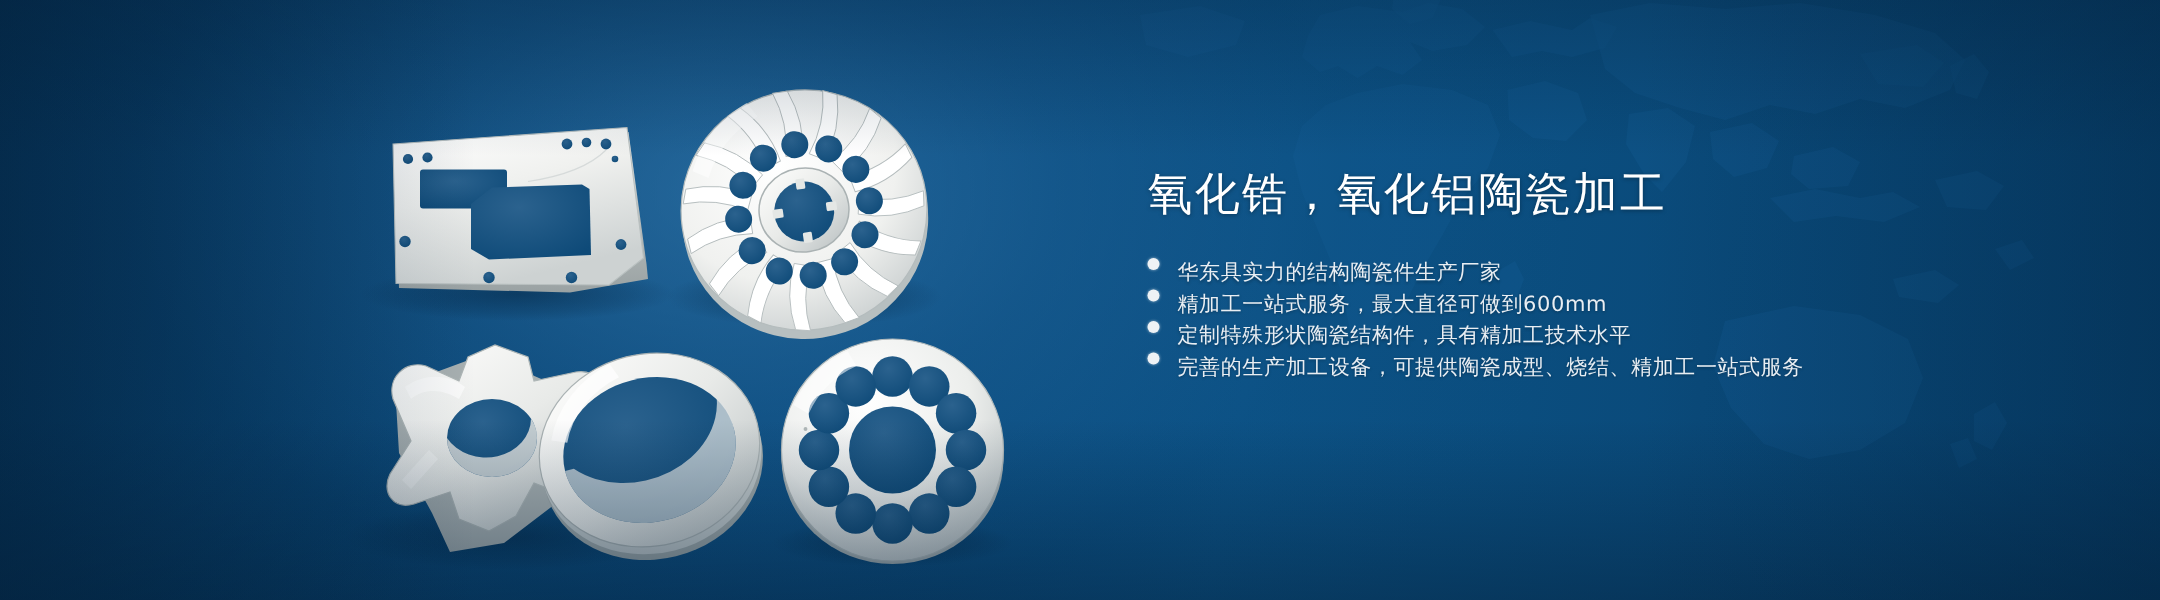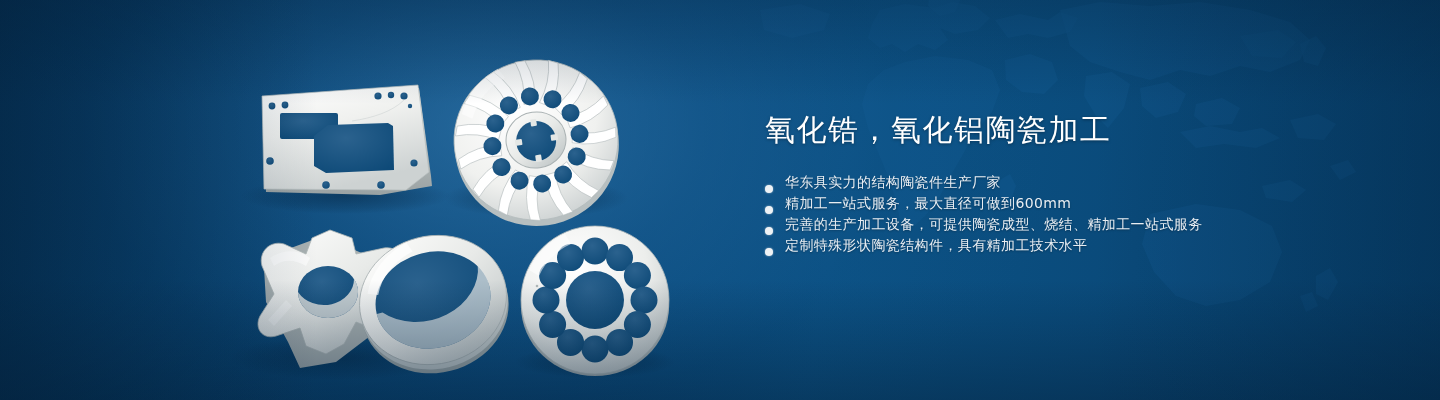--- a/index.html
+++ b/index.html
@@ -86,21 +86,21 @@
     text-shadow: 0 1px 3px rgba(0,0,0,0.35);
     white-space: nowrap;
   }
   .bullets {
     list-style: none;
     margin: 22px 0 0 0;
     padding: 0;
   }
   .bullets li {
     display: flex;
-    align-items: flex-end;
+    align-items: flex-start;
     height: 21px;
     margin-bottom: 0px;
   }
   .dot {
     flex: 0 0 auto;
     width: 8px;
     height: 8px;
     border-radius: 50%;
     background: #eef2f5;
     margin-right: 12px;
@@ -362,22 +362,22 @@
       <li>
         <span class="dot"></span>
         <span class="btext">华东具实力的结构陶瓷件生产厂家</span>
       </li>
       <li>
         <span class="dot"></span>
         <span class="btext">精加工一站式服务，最大直径可做到600mm</span>
       </li>
       <li>
         <span class="dot"></span>
-        <span class="btext">完善的生产加工设备，可提供陶瓷成型、烧结、精加工一站式服务</span>
+        <span class="btext">定制特殊形状陶瓷结构件，具有精加工技术水平</span>
       </li>
       <li>
         <span class="dot"></span>
-        <span class="btext">定制特殊形状陶瓷结构件，具有精加工技术水平</span>
+        <span class="btext">完善的生产加工设备，可提供陶瓷成型、烧结、精加工一站式服务</span>
       </li>
     </ul>
   </div>
 
 </div>
 
 </body></html>

